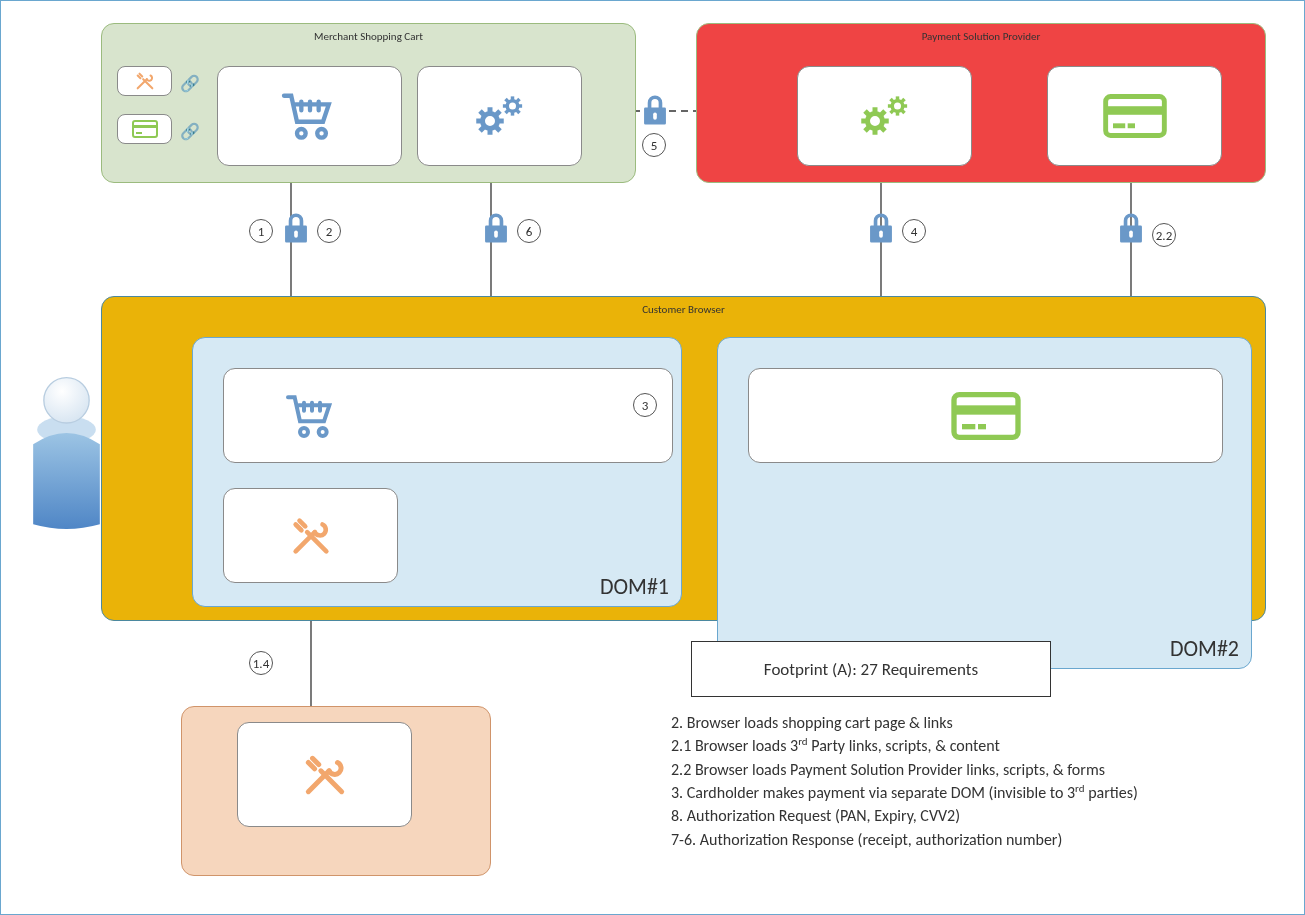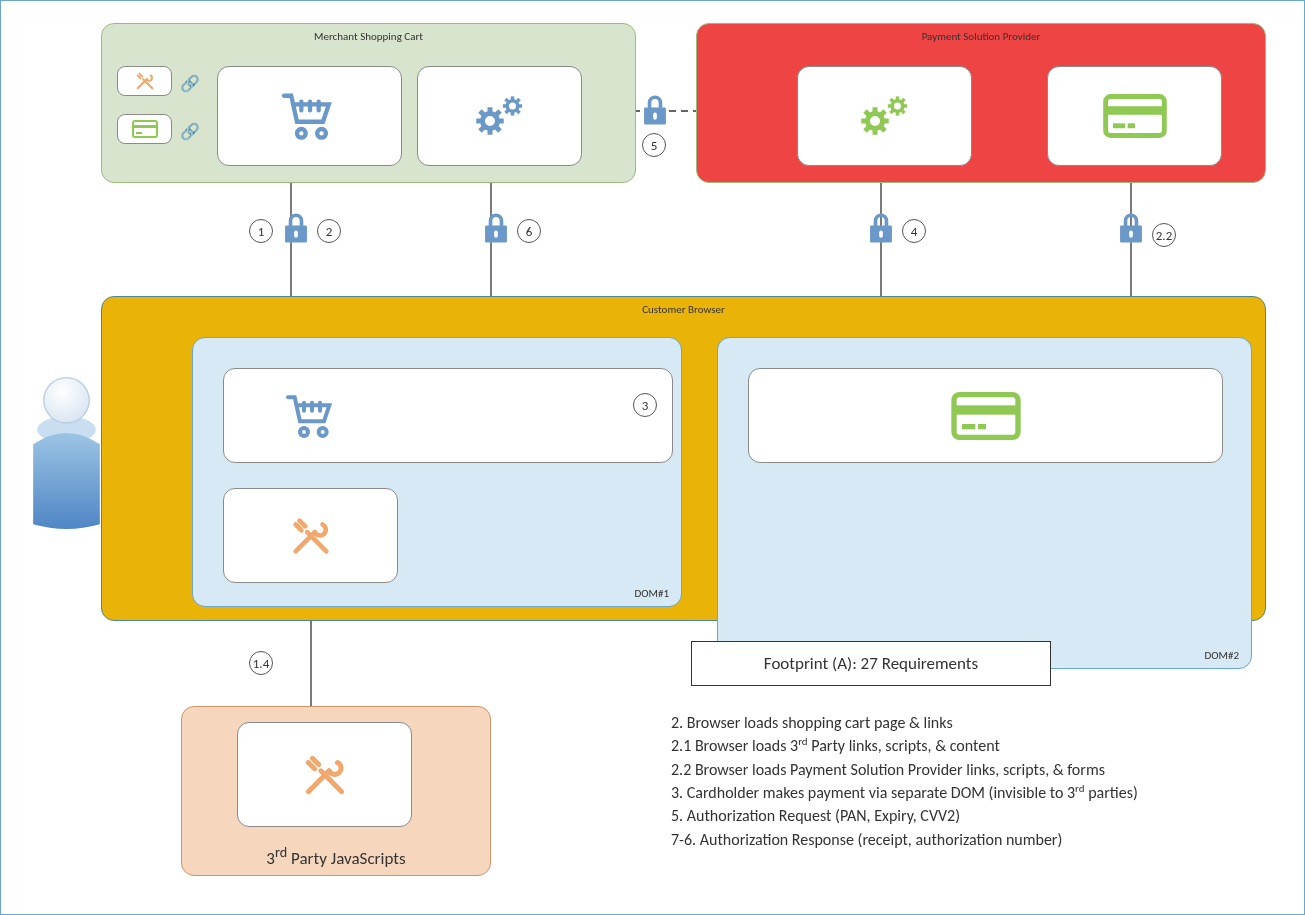--- a/index.html
+++ b/index.html
@@ -35,21 +35,21 @@
     position: absolute;
     left: 0; right: 0; bottom: 6px;
     text-align: center;
     font-size: 17px;
   }
   .merchant  { border-color:#9bbb7e; background:#d8e4cd; }
   .provider  { border-color:#9bbb7e; background:#ef4444; }
   .browser   { border-color:#4b889f; background:#eab308; }
   .thirdparty{ border-color:#d0946a; background:#f6d6bd; }
   .dom       { position:absolute; border:1px solid #6aa7cf; background:#d6e9f4; border-radius:13px; box-sizing:border-box; }
-  .dom > .domlabel { position:absolute; right:12px; bottom:6px; font-size:11px; }
+  .dom > .domlabel { position:absolute; right:12px; bottom:6px; font-size:22px; }
 
   
   .card {
     position:absolute;
     background:#fff;
     border:1.5px solid #8a8a8a;
     border-radius:12px;
     box-sizing:border-box;
     display:flex;
     align-items:center;
@@ -312,23 +312,20 @@
     <div class="card" style="left:55px; top:15px; width:175px; height:105px;">
       <svg width="50" height="50" viewBox="0 0 24 24">
         <g stroke="#f2a76d" stroke-width="2.4" stroke-linecap="round" fill="none">
           <path d="M4 20 L14 10"></path>
             <path d="M14 10 a3 3 0 1 0 4 -4"></path>
             <path d="M20 20 L10 10"></path>
             <path d="M6 4 L9 7 M4 6 L7 9"></path>
         </g>
       </svg>
     </div>
-    <div class="label-below">
-      <span>3</span><sup>rd</sup><span> Party JavaScripts</span>
-    </div>
   </div>
 
   <svg style="position:absolute; left:18px; top:370px;" width="95" height="160" viewBox="0 0 70 120">
     <defs>
       <radialGradient id="headg" cx="40%" cy="30%" r="70%">
         <stop offset="0%" stop-color="#ffffff"></stop>
           <stop offset="100%" stop-color="#d9e6f2"></stop>
       </radialGradient>
       <linearGradient id="bodyg" x1="0" y1="0" x2="0" y2="1">
         <stop offset="0%" stop-color="#9cc4e4"></stop>
@@ -363,24 +360,24 @@
 
   <div class="step" style="left:248px; top:218px;">1</div>
   <div class="step" style="left:316px; top:218px;">2</div>
   <div class="step" style="left:516px; top:218px;">6</div>
   <div class="step" style="left:901px; top:218px;">4</div>
   <div class="step" style="left:1151px;top:222px;">2.2</div>
   <div class="step" style="left:641px; top:132px;">5</div>
   <div class="step" style="left:632px; top:392px;">3</div>
   <div class="step" style="left:248px; top:650px;">1.4</div>
 
-  <div class="footprint" style="left:690px; top:640px; width:360px; height:45px;">Footprint (A): 27 Requirements</div>
+  <div class="footprint" style="left:690px; top:640px; width:360px; height:56px;">Footprint (A): 27 Requirements</div>
 
   <div class="legend" style="left:670px; top:710px; width:618px;" id="legend">
       <div>2. Browser loads shopping cart page &amp; links</div>
       <div>2.1 Browser loads 3<sup>rd</sup> Party links, scripts, &amp; content</div>
       <div>2.2 Browser loads Payment Solution Provider links, scripts, &amp; forms</div>
       <div>3. Cardholder makes payment via separate DOM (invisible to 3<sup>rd</sup> parties)</div>
-      <div>5. Authorization Request (PAN, Expiry, CVV2)</div>
+      <div>8. Authorization Request (PAN, Expiry, CVV2)</div>
       <div>7-6. Authorization Response (receipt, authorization number)</div>
     </div>
 
 </div>
 
 </body></html>

